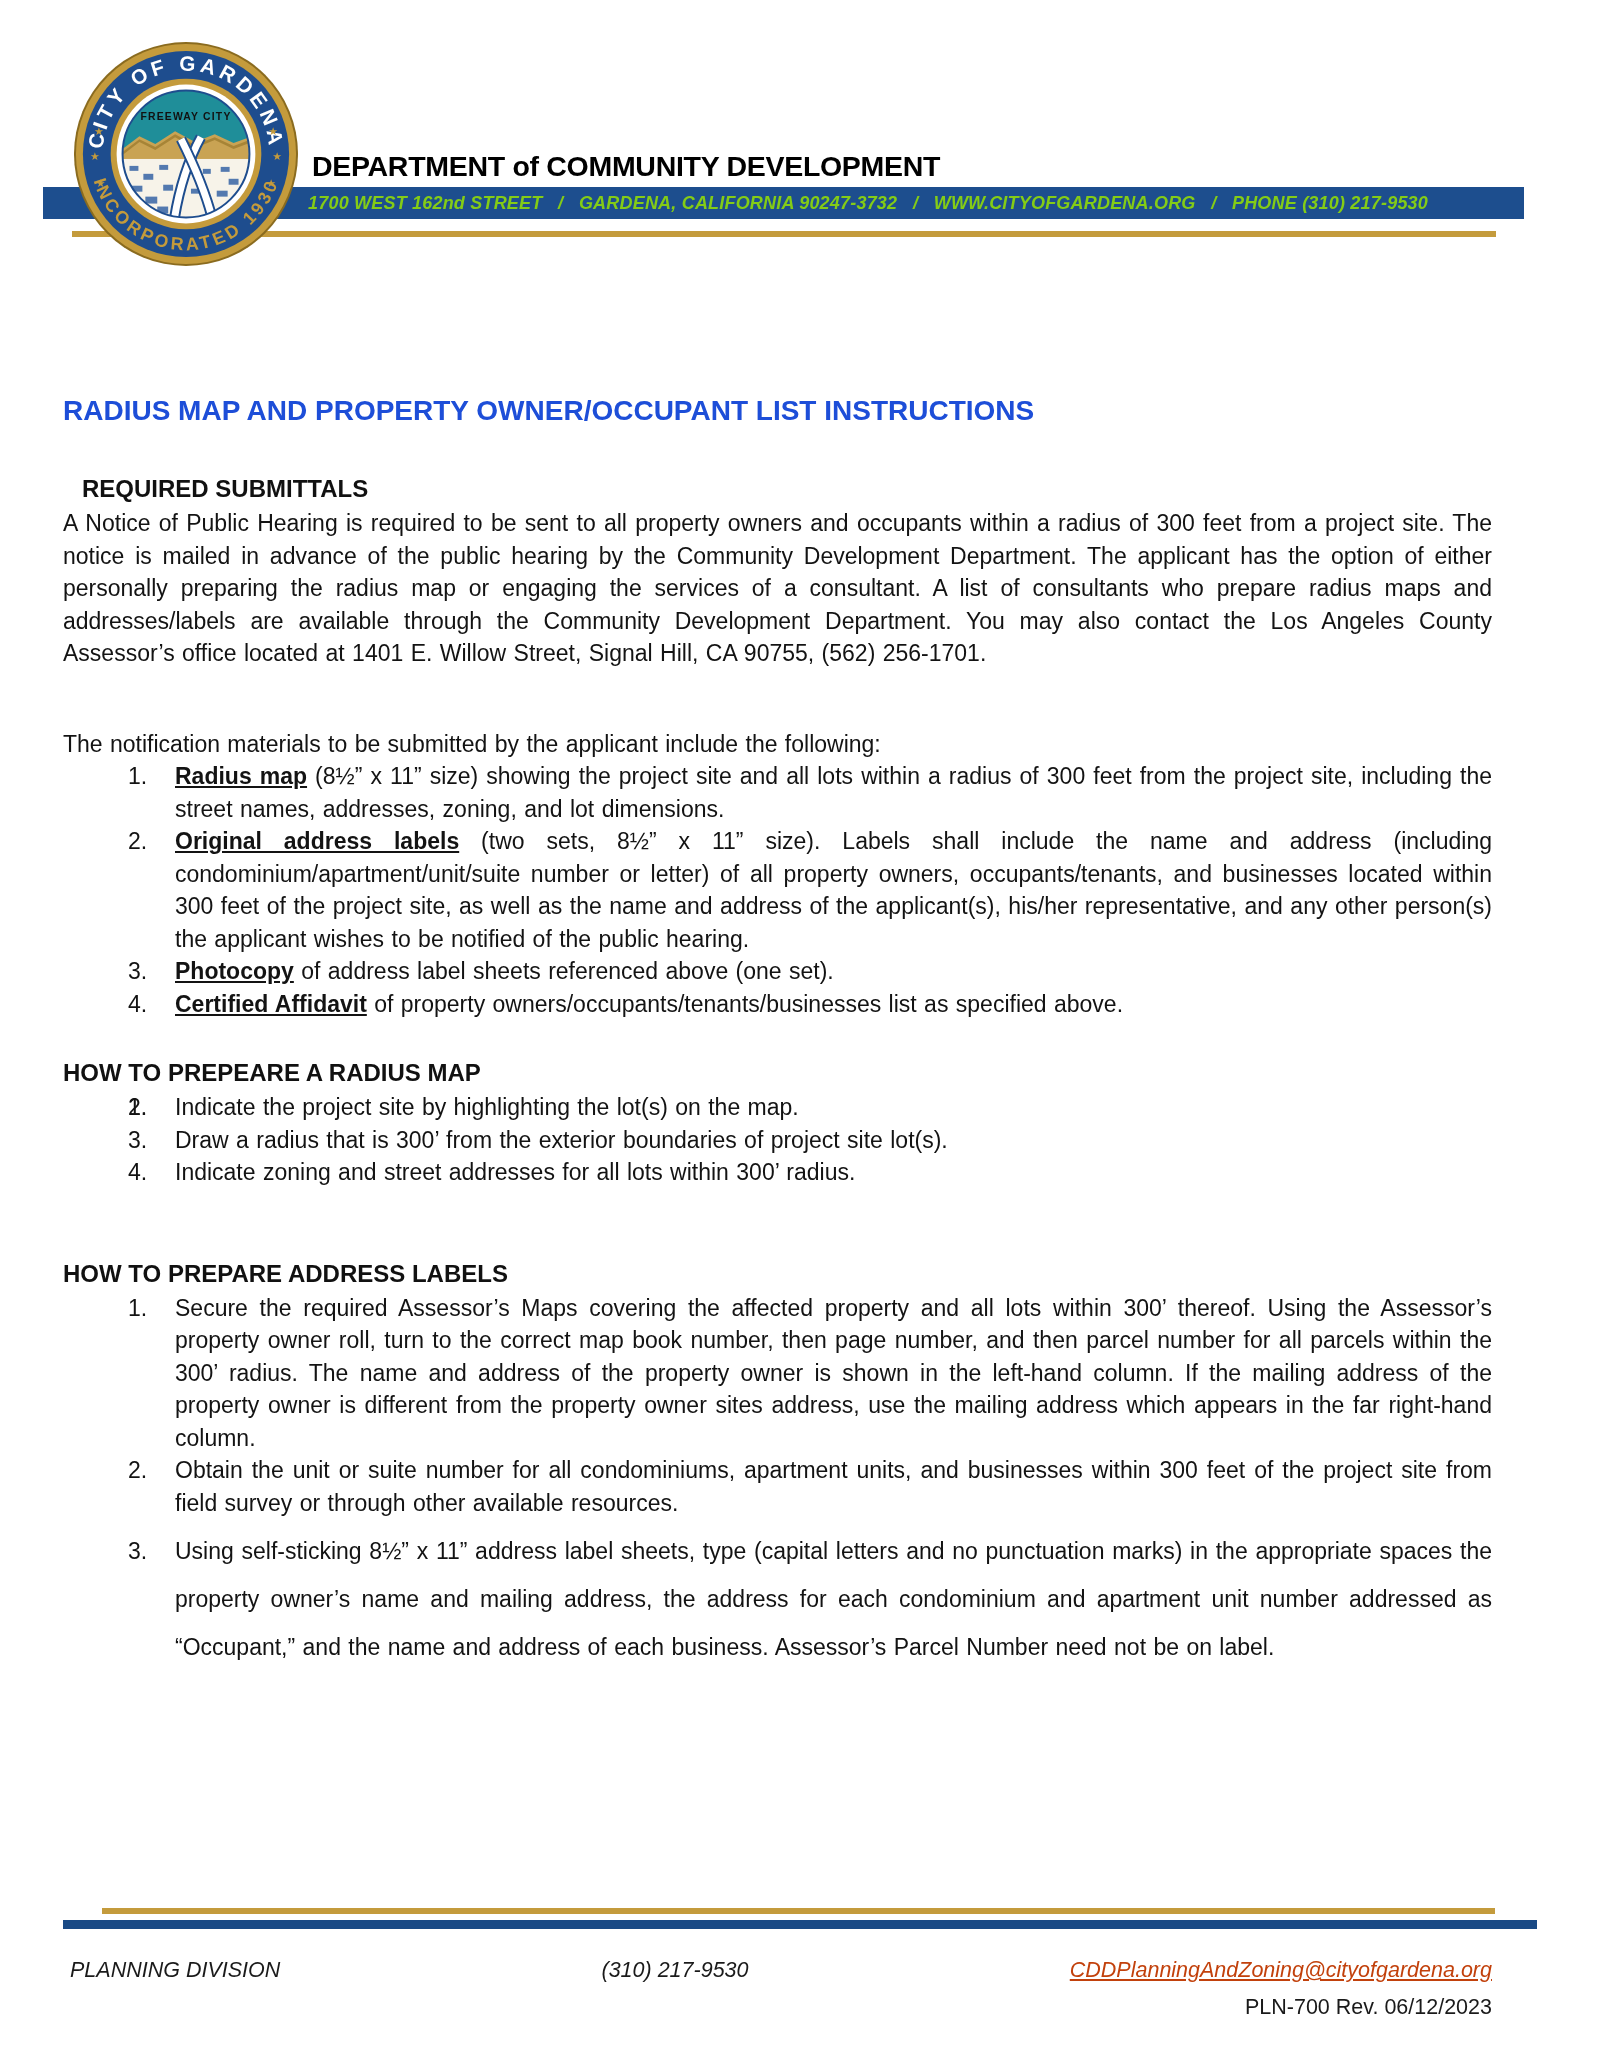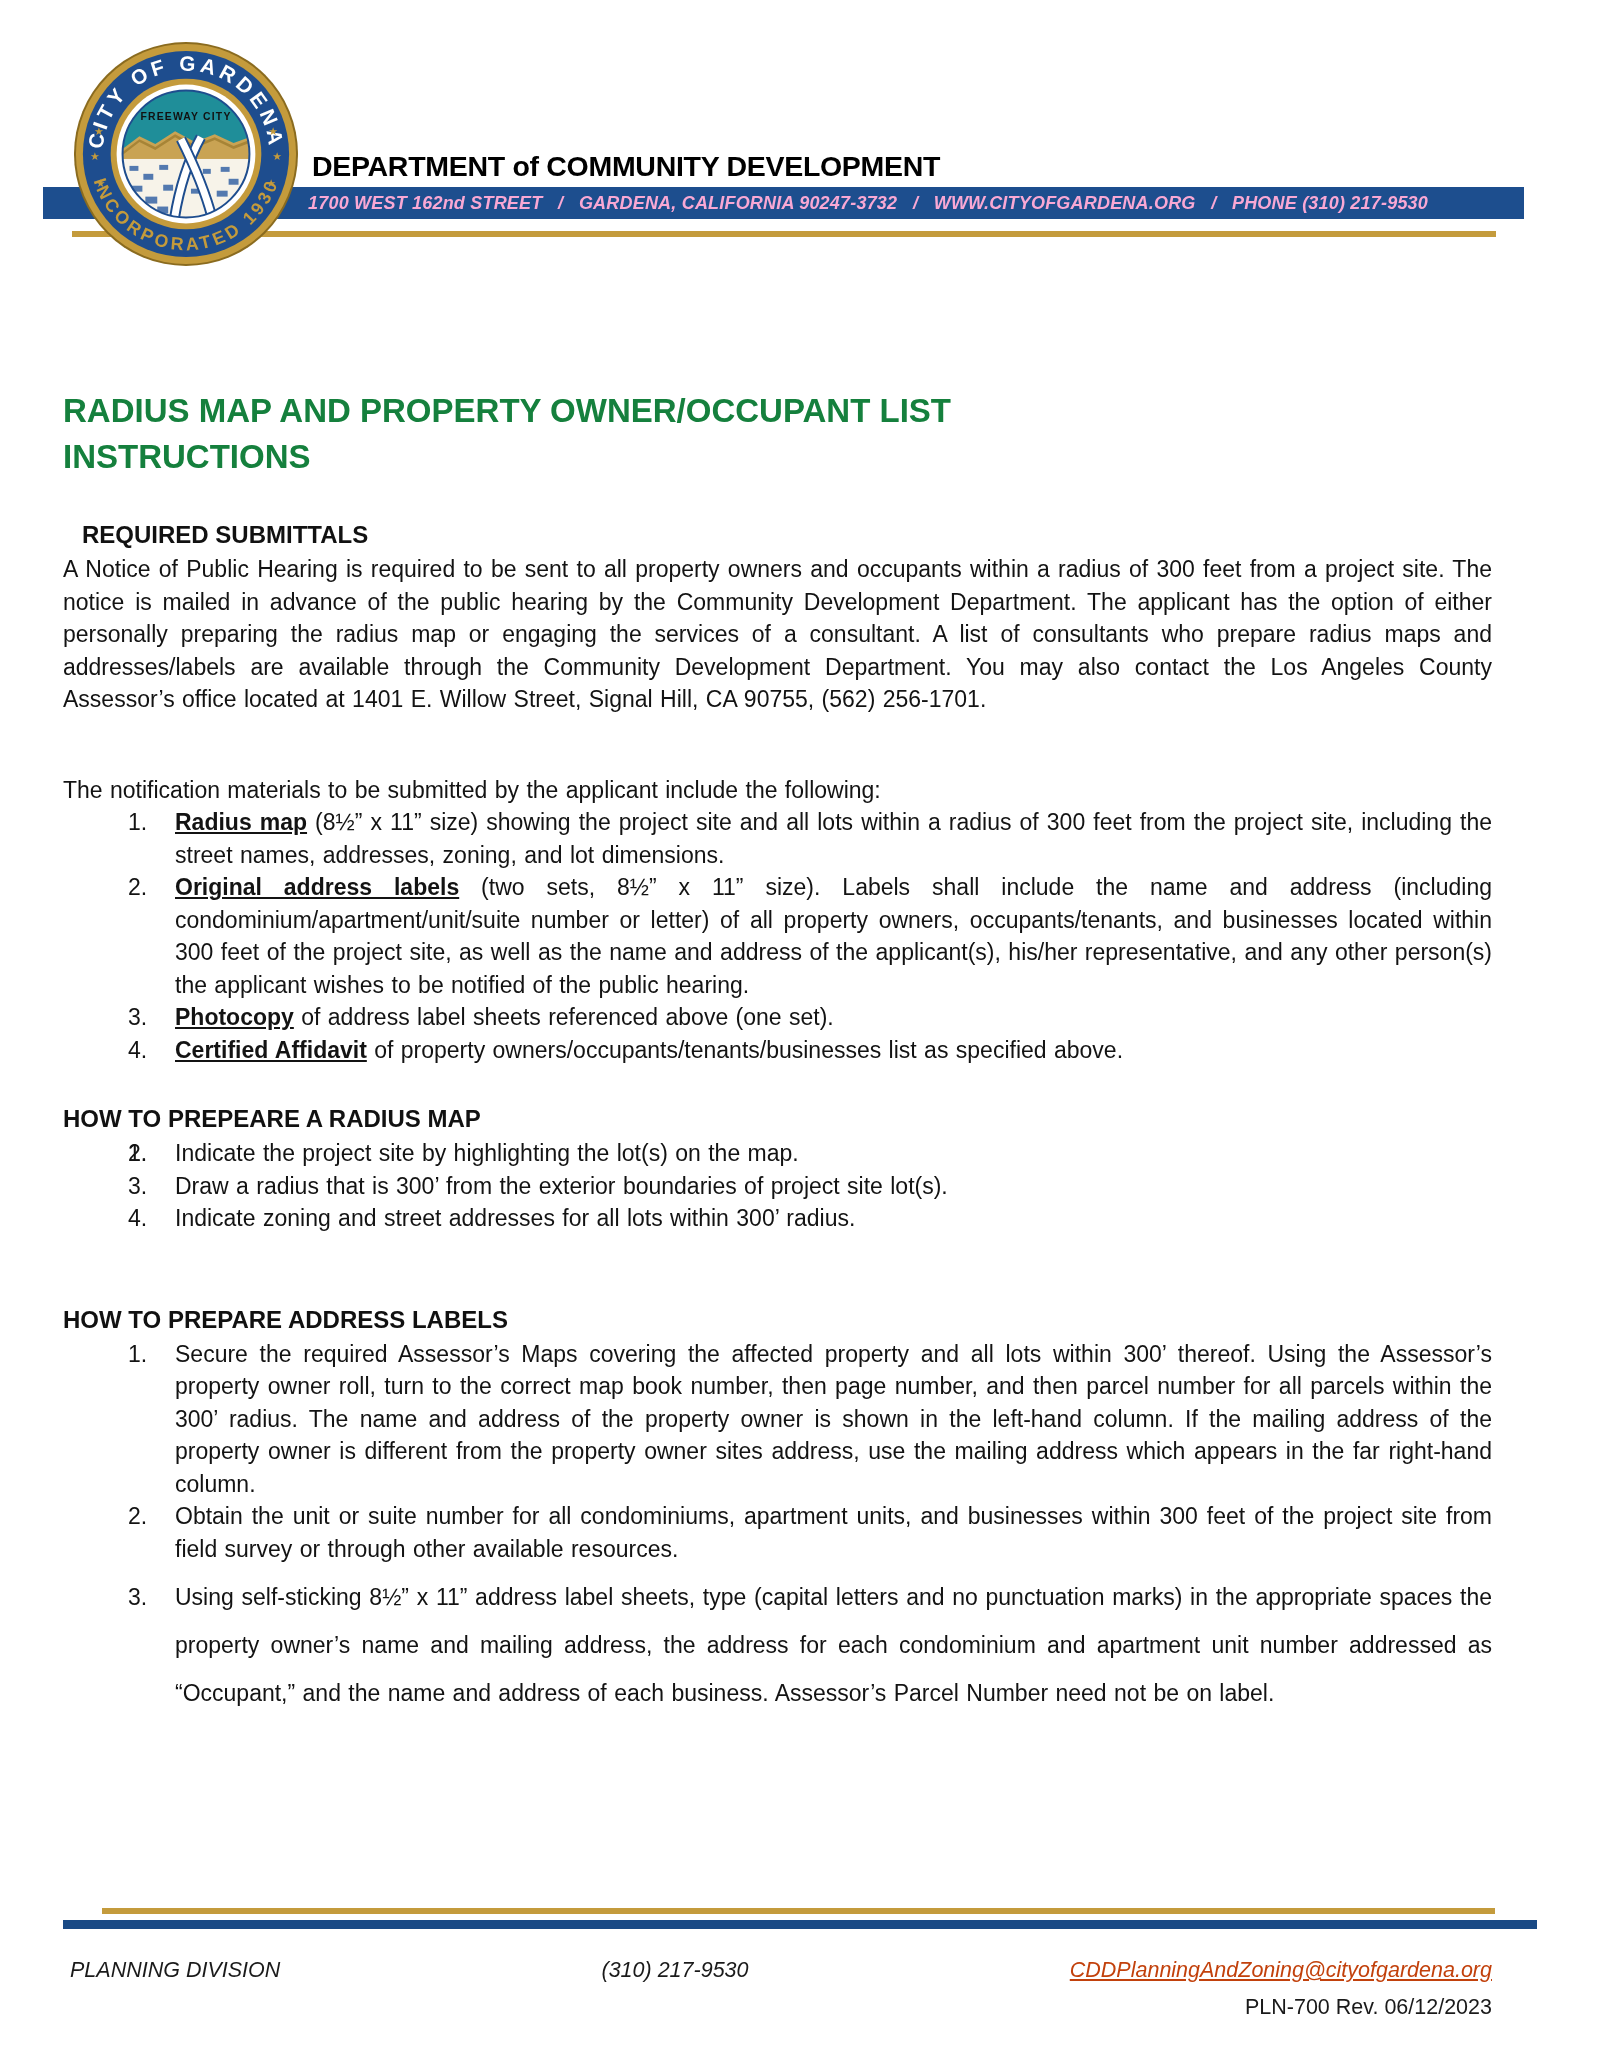--- a/index.html
+++ b/index.html
@@ -11,30 +11,30 @@
   
   .dept {
     position:absolute; left:312px; top:150px; font-size:28.5px; font-weight:bold;
     letter-spacing:-0.3px; color:#000000; white-space:nowrap;
   }
   .addr-bar {
     position:absolute; left:43px; top:187px; width:1481px; height:32px;
     background:#1d4e8e; display:flex; align-items:center;
   }
   .bar-text {
-    margin-left:265px; color:#f9a8d4; font-weight:bold; font-style:italic;
+    margin-left:265px; color:#84cc16; font-weight:bold; font-style:italic;
     font-size:18px; white-space:pre; letter-spacing:0.2px;
   }
   .h-gold { position:absolute; left:72px; top:231px; width:1424px; height:6px; background:#c49b3c; }
   .seal { position:absolute; left:72px; top:40px; width:228px; height:228px; z-index:5; }
 
   
   .content { position:absolute; left:63px; top:388px; width:1429px; }
   h1.title {
-    font-size:33px; line-height:46px; font-weight:bold; color:#15803d;
+    font-size:28px; line-height:46px; font-weight:bold; color:#1d4ed8;
     width:1000px; letter-spacing:0px;
   }
   h2.sec { font-size:24px; line-height:30px; font-weight:bold; color:#111; }
   .content p, .li { font-size:23px; line-height:32.5px; word-spacing:1px; }
   p.just { text-align:justify; }
   h2.s1h { margin-top:40px;margin-left:19px; }
   p.intro { margin-top:3px; }
   p.materials { margin-top:58px; }
   .li { position:relative; padding-left:112px; text-align:justify; }
   .li .num { position:absolute; left:65px; top:0; }

